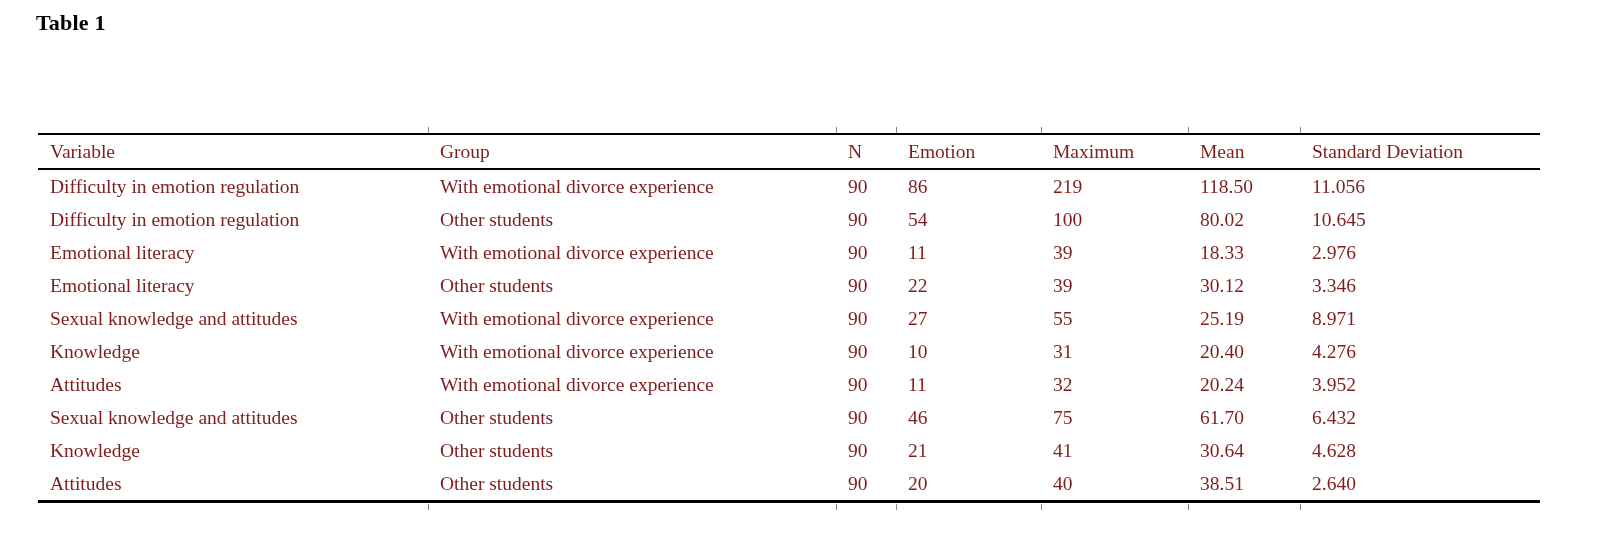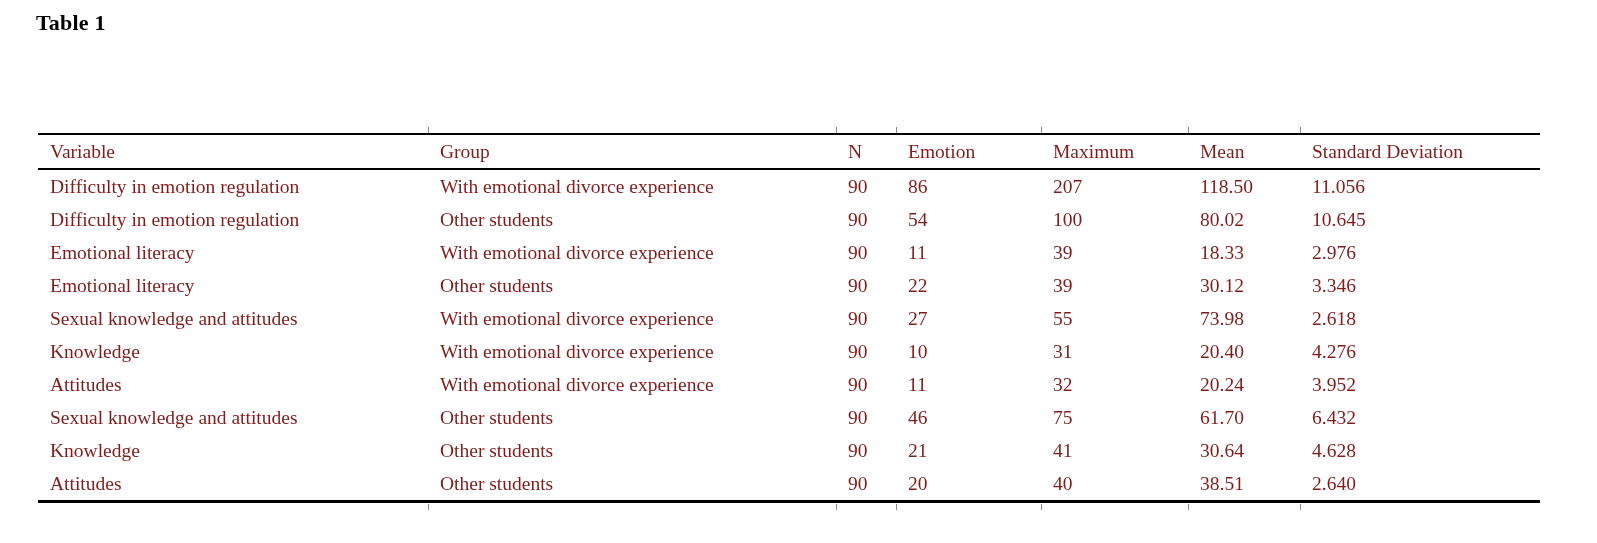--- a/index.html
+++ b/index.html
@@ -95,21 +95,21 @@
           <th>Mean</th>
           <th>Standard Deviation</th>
         </tr>
       </thead>
       <tbody>
         <tr>
           <td>Difficulty in emotion regulation</td>
           <td>With emotional divorce experience</td>
           <td>90</td>
           <td>86</td>
-          <td>207</td>
+          <td>219</td>
           <td>118.50</td>
           <td>11.056</td>
         </tr>
         <tr>
           <td>Difficulty in emotion regulation</td>
           <td>Other students</td>
           <td>90</td>
           <td>54</td>
           <td>100</td>
           <td>80.02</td>
@@ -132,22 +132,22 @@
           <td>39</td>
           <td>30.12</td>
           <td>3.346</td>
         </tr>
         <tr>
           <td>Sexual knowledge and attitudes</td>
           <td>With emotional divorce experience</td>
           <td>90</td>
           <td>27</td>
           <td>55</td>
-          <td>73.98</td>
-          <td>2.618</td>
+          <td>25.19</td>
+          <td>8.971</td>
         </tr>
         <tr>
           <td>Knowledge</td>
           <td>With emotional divorce experience</td>
           <td>90</td>
           <td>10</td>
           <td>31</td>
           <td>20.40</td>
           <td>4.276</td>
         </tr>

